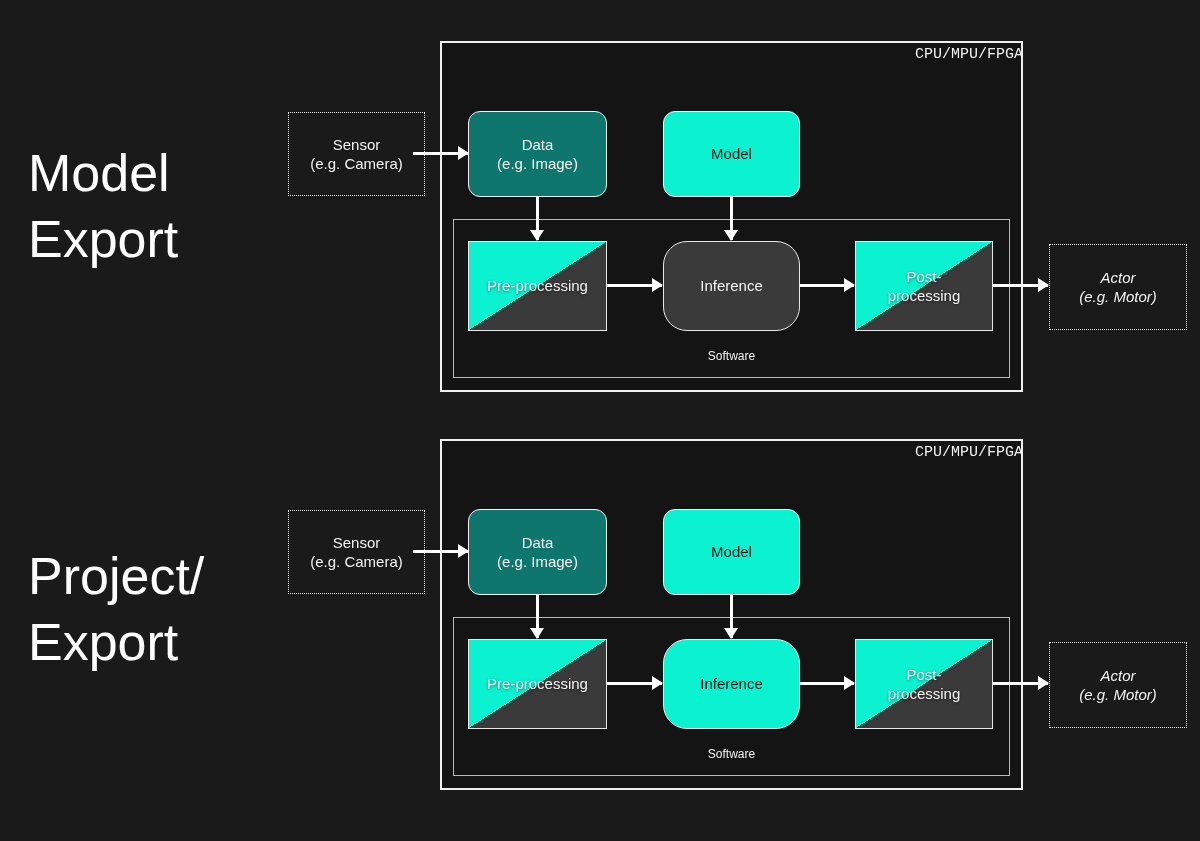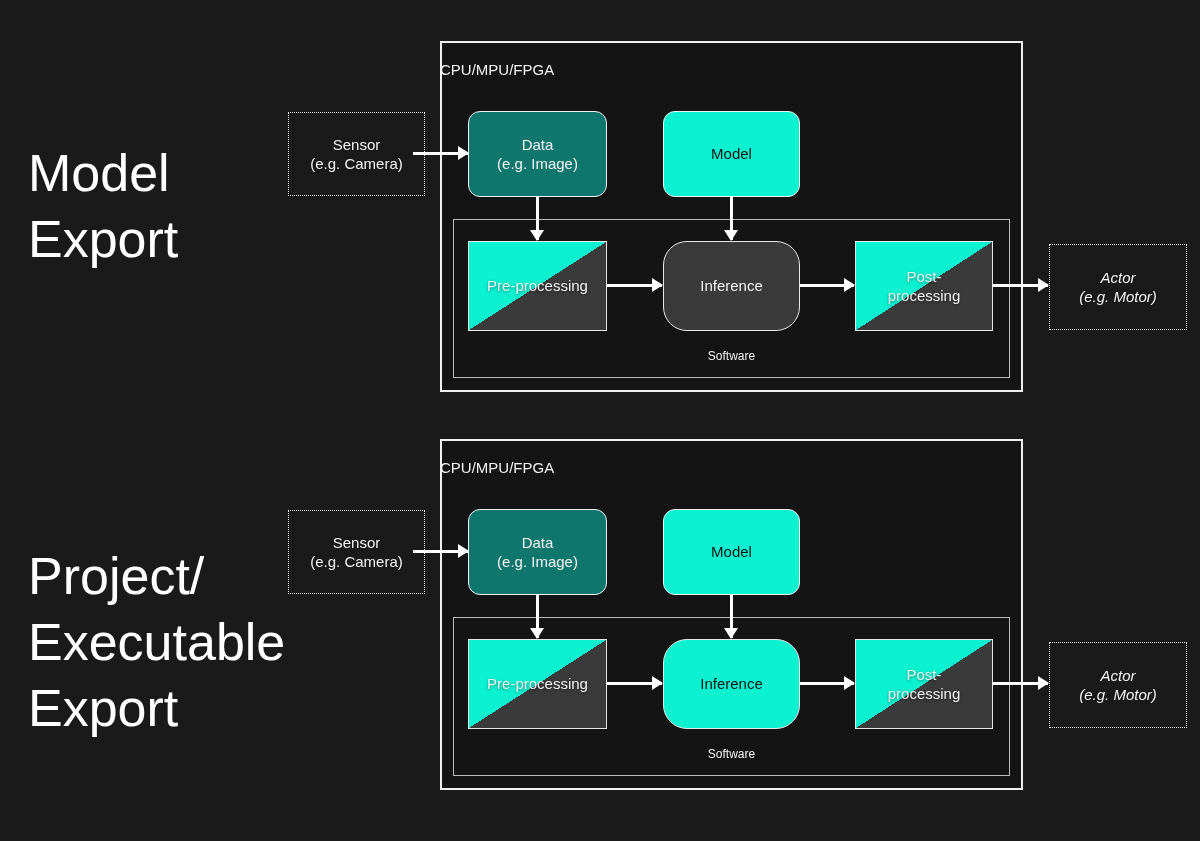--- a/index.html
+++ b/index.html
@@ -28,22 +28,22 @@
     text-align:center;
     font-size:15px; line-height:1.3;
     color:#f2f2f2;
   }
   .cpu {
     left:440px; top:41px; width:583px; height:351px;
     border:2px solid #f0f0f0;
     background:#141414;
   }
   .cpu-label {
-    position:absolute; left:440px; top:61px; width:583px;
-    text-align:left; font-size:15px; color:#f2f2f2;
+    position:absolute; left:440px; top:46px; width:583px;
+    text-align:right; font-size:15px; color:#f2f2f2;font-family:Liberation Mono, monospace;
   }
   .sensor {
     left:288px; top:112px; width:137px; height:84px;
     border:1.5px dotted #e8e8e8;
   }
   .data {
     left:468px; top:111px; width:139px; height:86px;
     background:#0f766e;
     border:1.5px solid #f2f2f2; border-radius:12px;
   }
@@ -155,21 +155,20 @@
   <div class="arrow v a-data-pre"></div>
   <div class="arrow v a-model-inf"></div>
   <div class="arrow h a-pre-inf"></div>
   <div class="arrow h a-inf-post"></div>
   <div class="arrow h a-post-actor"></div>
 </div>
 
 <div class="section" id="section-1">
   <div class="title">
     <div>Project/</div>
-    <div>Executable</div>
     <div>Export</div>
   </div>
 
   <div class="box cpu"></div>
   <div class="cpu-label">CPU/MPU/FPGA</div>
 
   <div class="box sensor">
     <div>Sensor</div>
     <div>(e.g. Camera)</div>
   </div>

